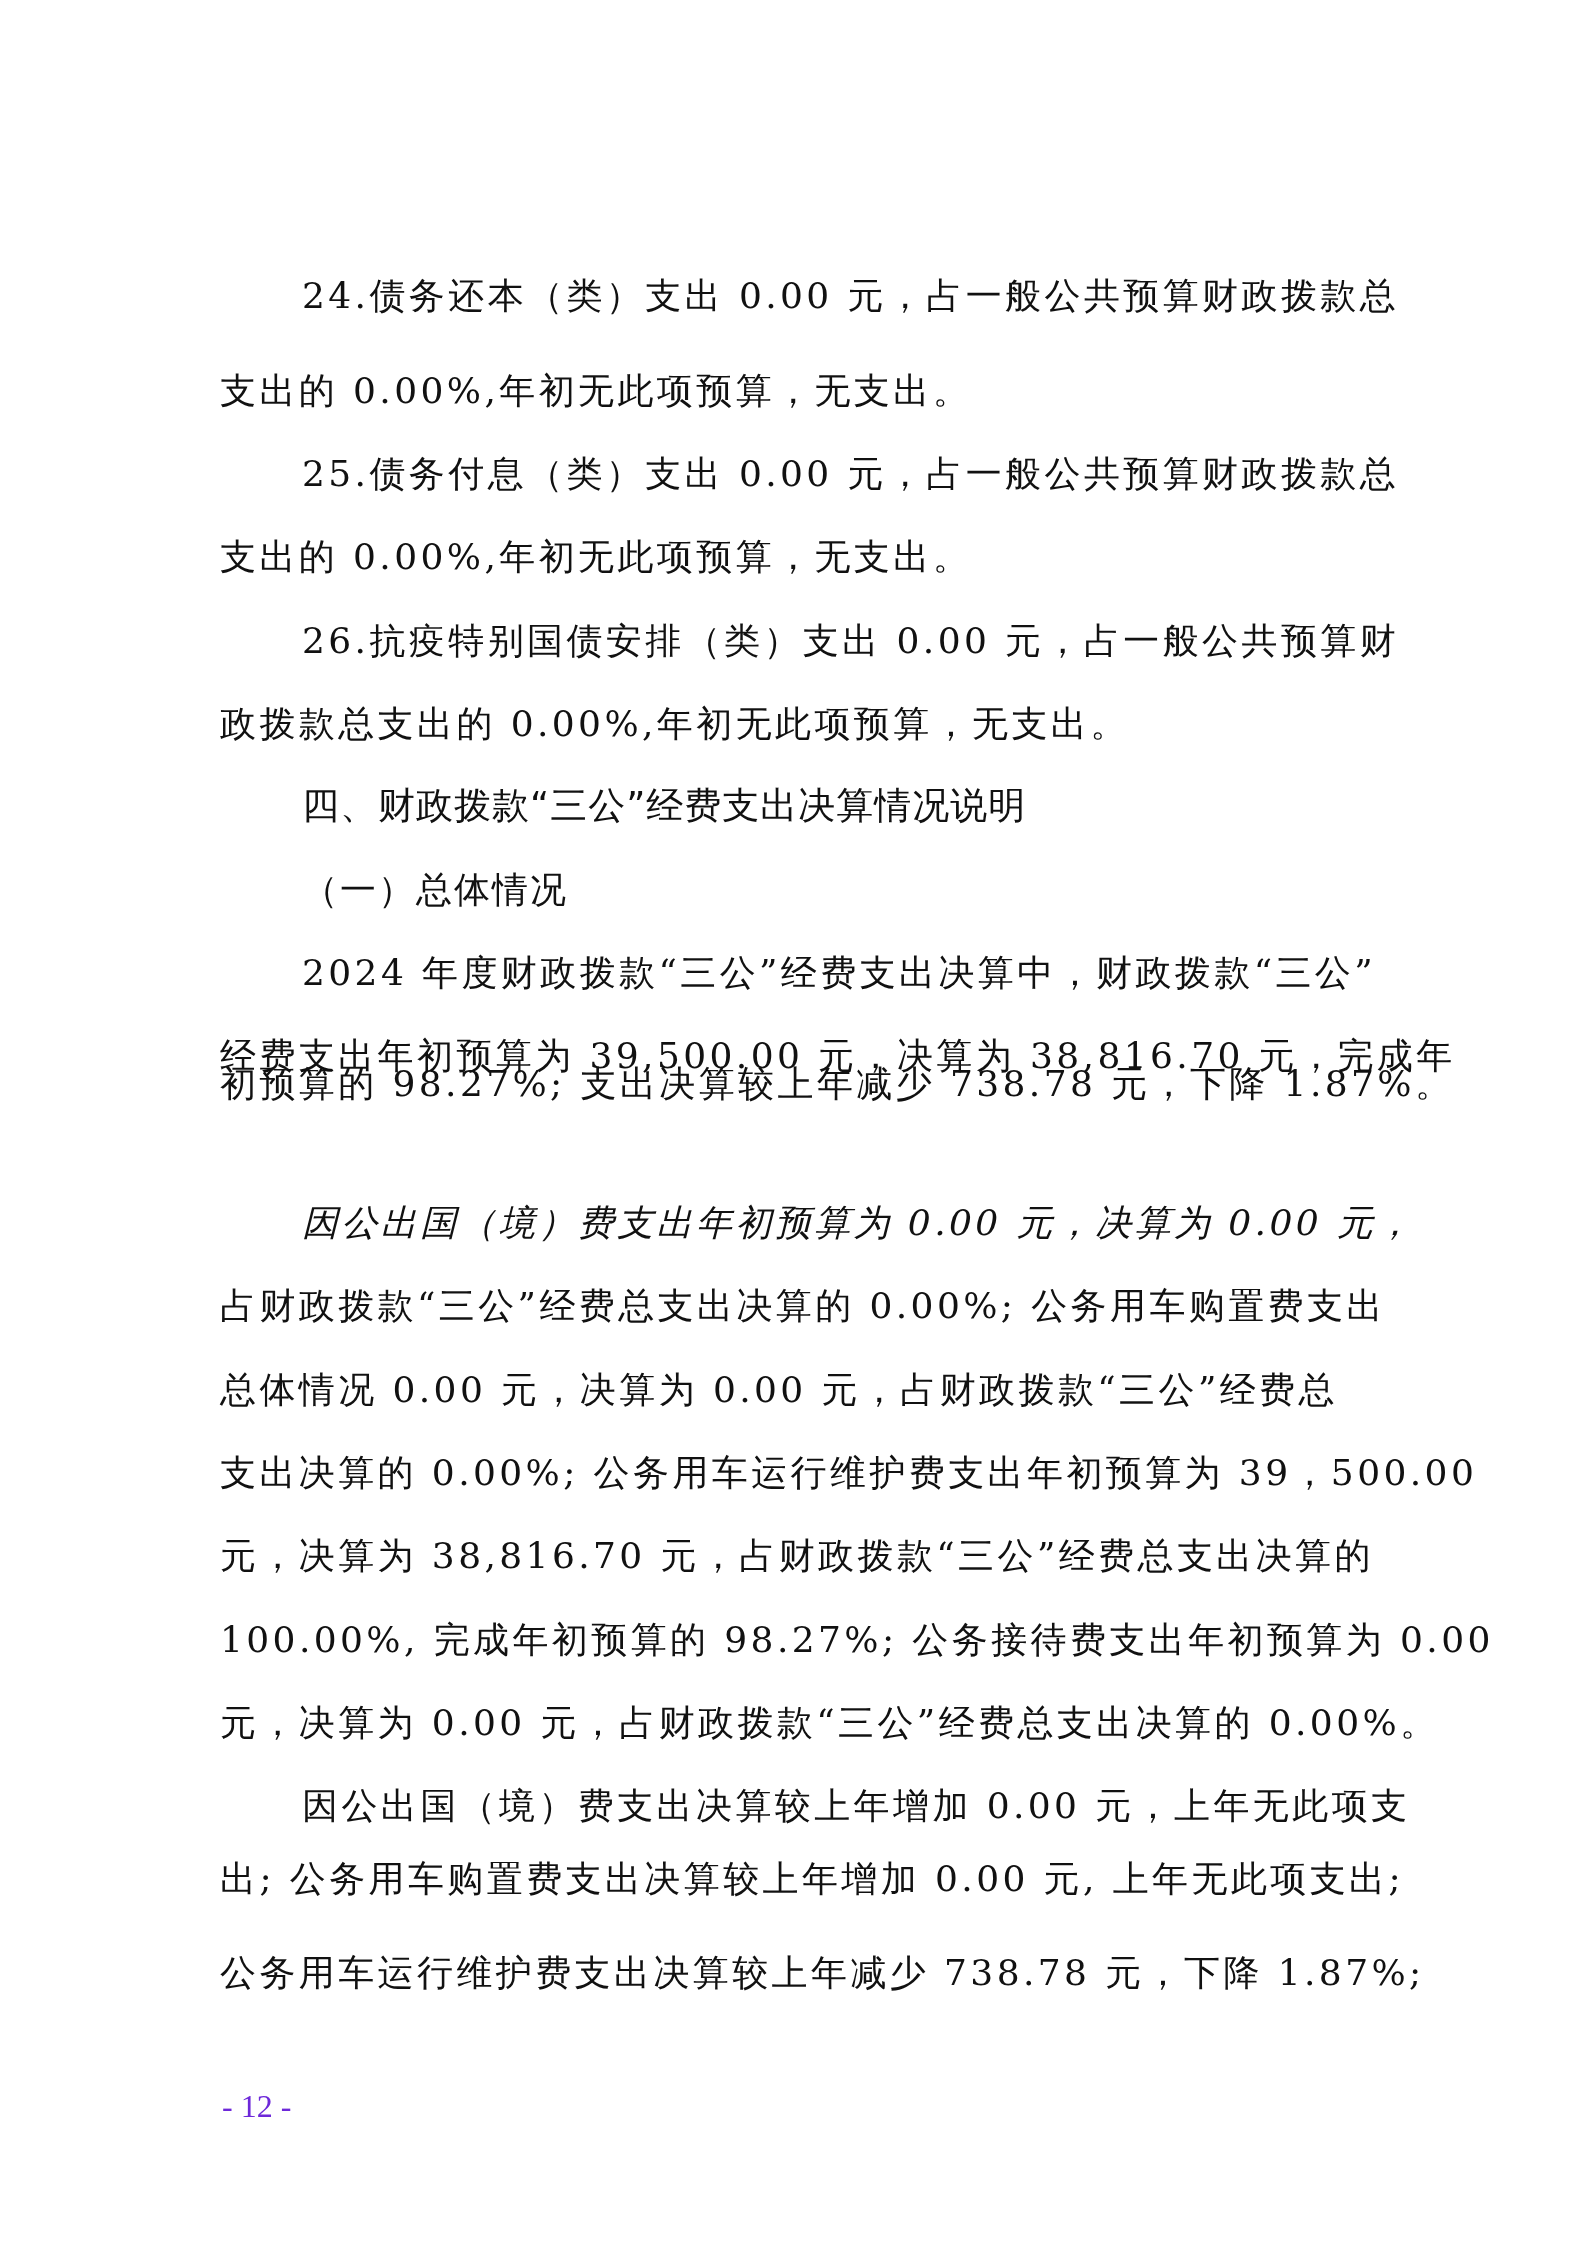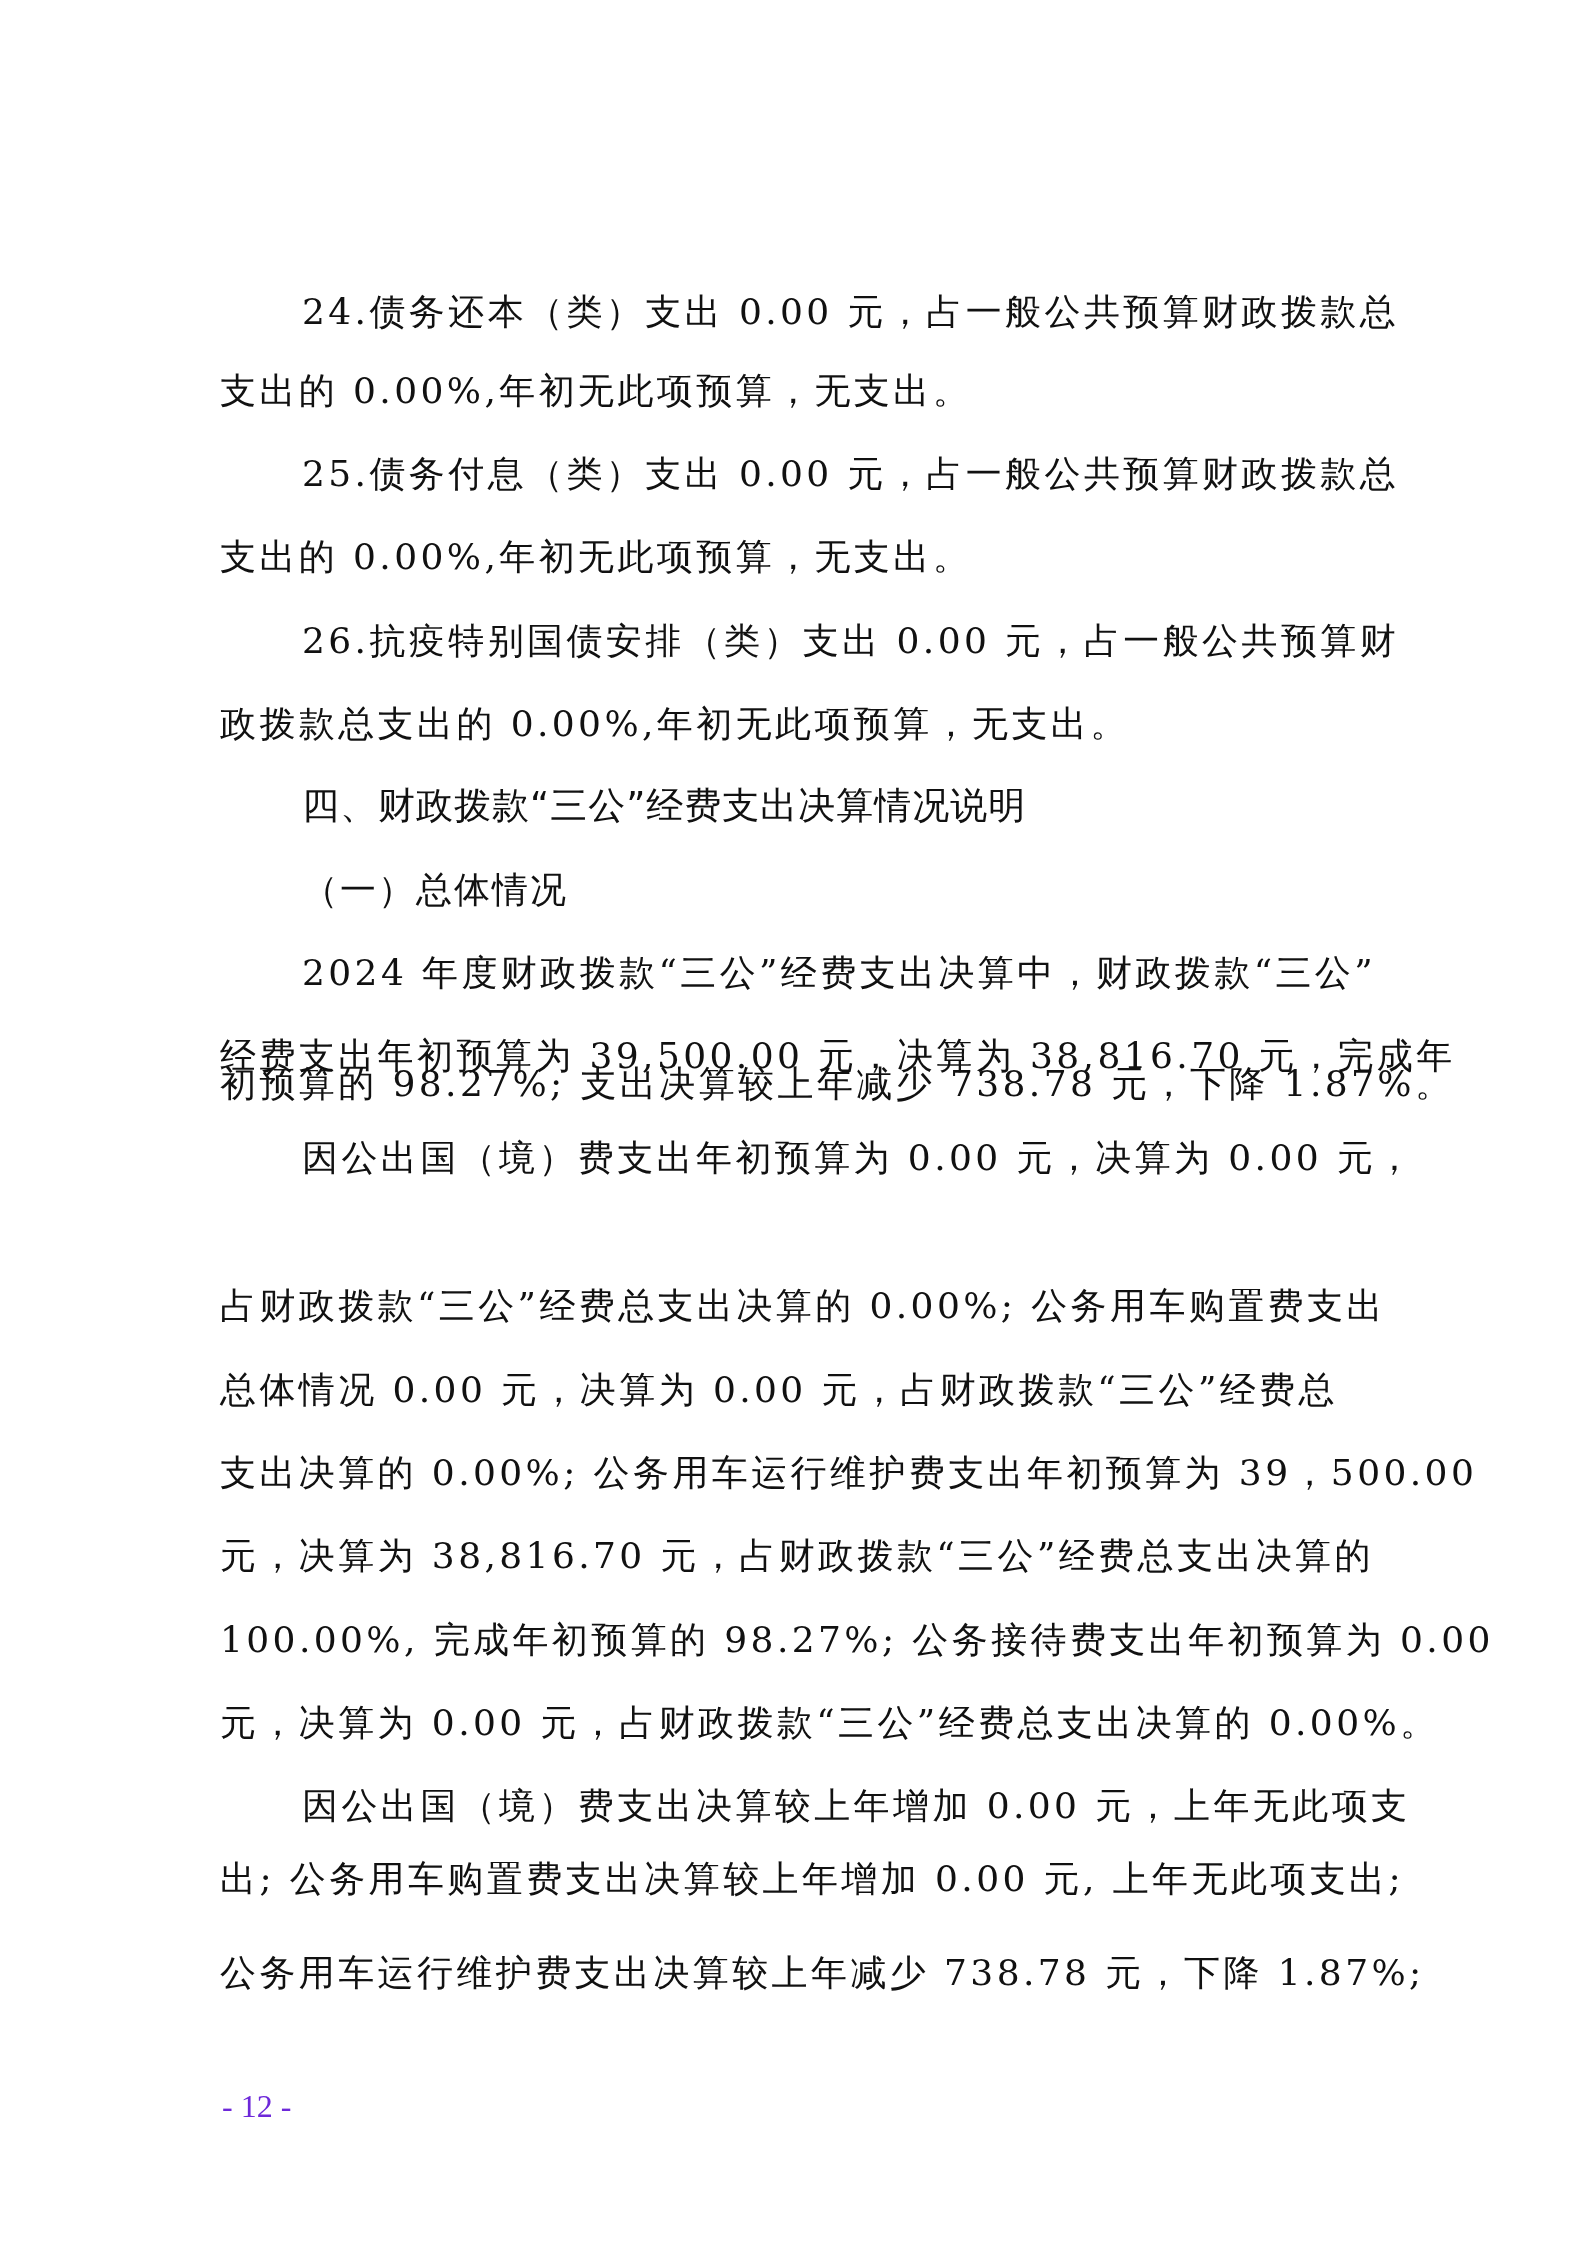--- a/index.html
+++ b/index.html
@@ -47,38 +47,38 @@
       font-size: 32px;
       line-height: 36px;
       color: #6d28d9;
     }
   </style>
 </head>
 <body>
 
 <div class="page">
 
-  <div class="line indent" style="top:292px;">24.债务还本（类）支出 0.00 元，占一般公共预算财政拨款总</div>
+  <div class="line indent" style="top:276px;">24.债务还本（类）支出 0.00 元，占一般公共预算财政拨款总</div>
   <div class="line" style="top:371px;">支出的 0.00%,年初无此项预算，无支出。</div>
 
   <div class="line indent" style="top:454px;">25.债务付息（类）支出 0.00 元，占一般公共预算财政拨款总</div>
   <div class="line" style="top:537px;">支出的 0.00%,年初无此项预算，无支出。</div>
 
   <div class="line indent" style="top:621px;">26.抗疫特别国债安排（类）支出 0.00 元，占一般公共预算财</div>
   <div class="line" style="top:704px;">政拨款总支出的 0.00%,年初无此项预算，无支出。</div>
 
   <div class="line indent heading" style="top:786px;">四、财政拨款“三公”经费支出决算情况说明</div>
 
   <div class="line indent subheading" style="top:870px;">（一）总体情况</div>
 
   <div class="line indent" style="top:953px;">2024 年度财政拨款“三公”经费支出决算中，财政拨款“三公”</div>
   <div class="line" style="top:1036px;">经费支出年初预算为 39,500.00 元，决算为 38,816.70 元，完成年</div>
   <div class="line" style="top:1064px;">初预算的 98.27%; 支出决算较上年减少 738.78 元，下降 1.87%。</div>
 
-  <div class="line indent" style="top:1138px;">因公出国（境）费支出年初预算为 0.00 元，决算为 0.00 元，</div>
+  <div class="line indent" style="top:1203px;font-style:italic;">因公出国（境）费支出年初预算为 0.00 元，决算为 0.00 元，</div>
   <div class="line" style="top:1286px;">占财政拨款“三公”经费总支出决算的 0.00%; 公务用车购置费支出</div>
   <div class="line" style="top:1370px;">总体情况 0.00 元，决算为 0.00 元，占财政拨款“三公”经费总</div>
   <div class="line" style="top:1453px;">支出决算的 0.00%; 公务用车运行维护费支出年初预算为 39，500.00</div>
   <div class="line" style="top:1536px;">元，决算为 38,816.70 元，占财政拨款“三公”经费总支出决算的</div>
   <div class="line" style="top:1620px;">100.00%, 完成年初预算的 98.27%; 公务接待费支出年初预算为 0.00</div>
   <div class="line" style="top:1703px;">元，决算为 0.00 元，占财政拨款“三公”经费总支出决算的 0.00%。</div>
 
   <div class="line indent" style="top:1786px;">因公出国（境）费支出决算较上年增加 0.00 元，上年无此项支</div>
   <div class="line" style="top:1859px;">出; 公务用车购置费支出决算较上年增加 0.00 元, 上年无此项支出;</div>
   <div class="line" style="top:1953px;">公务用车运行维护费支出决算较上年减少 738.78 元，下降 1.87%;</div>

